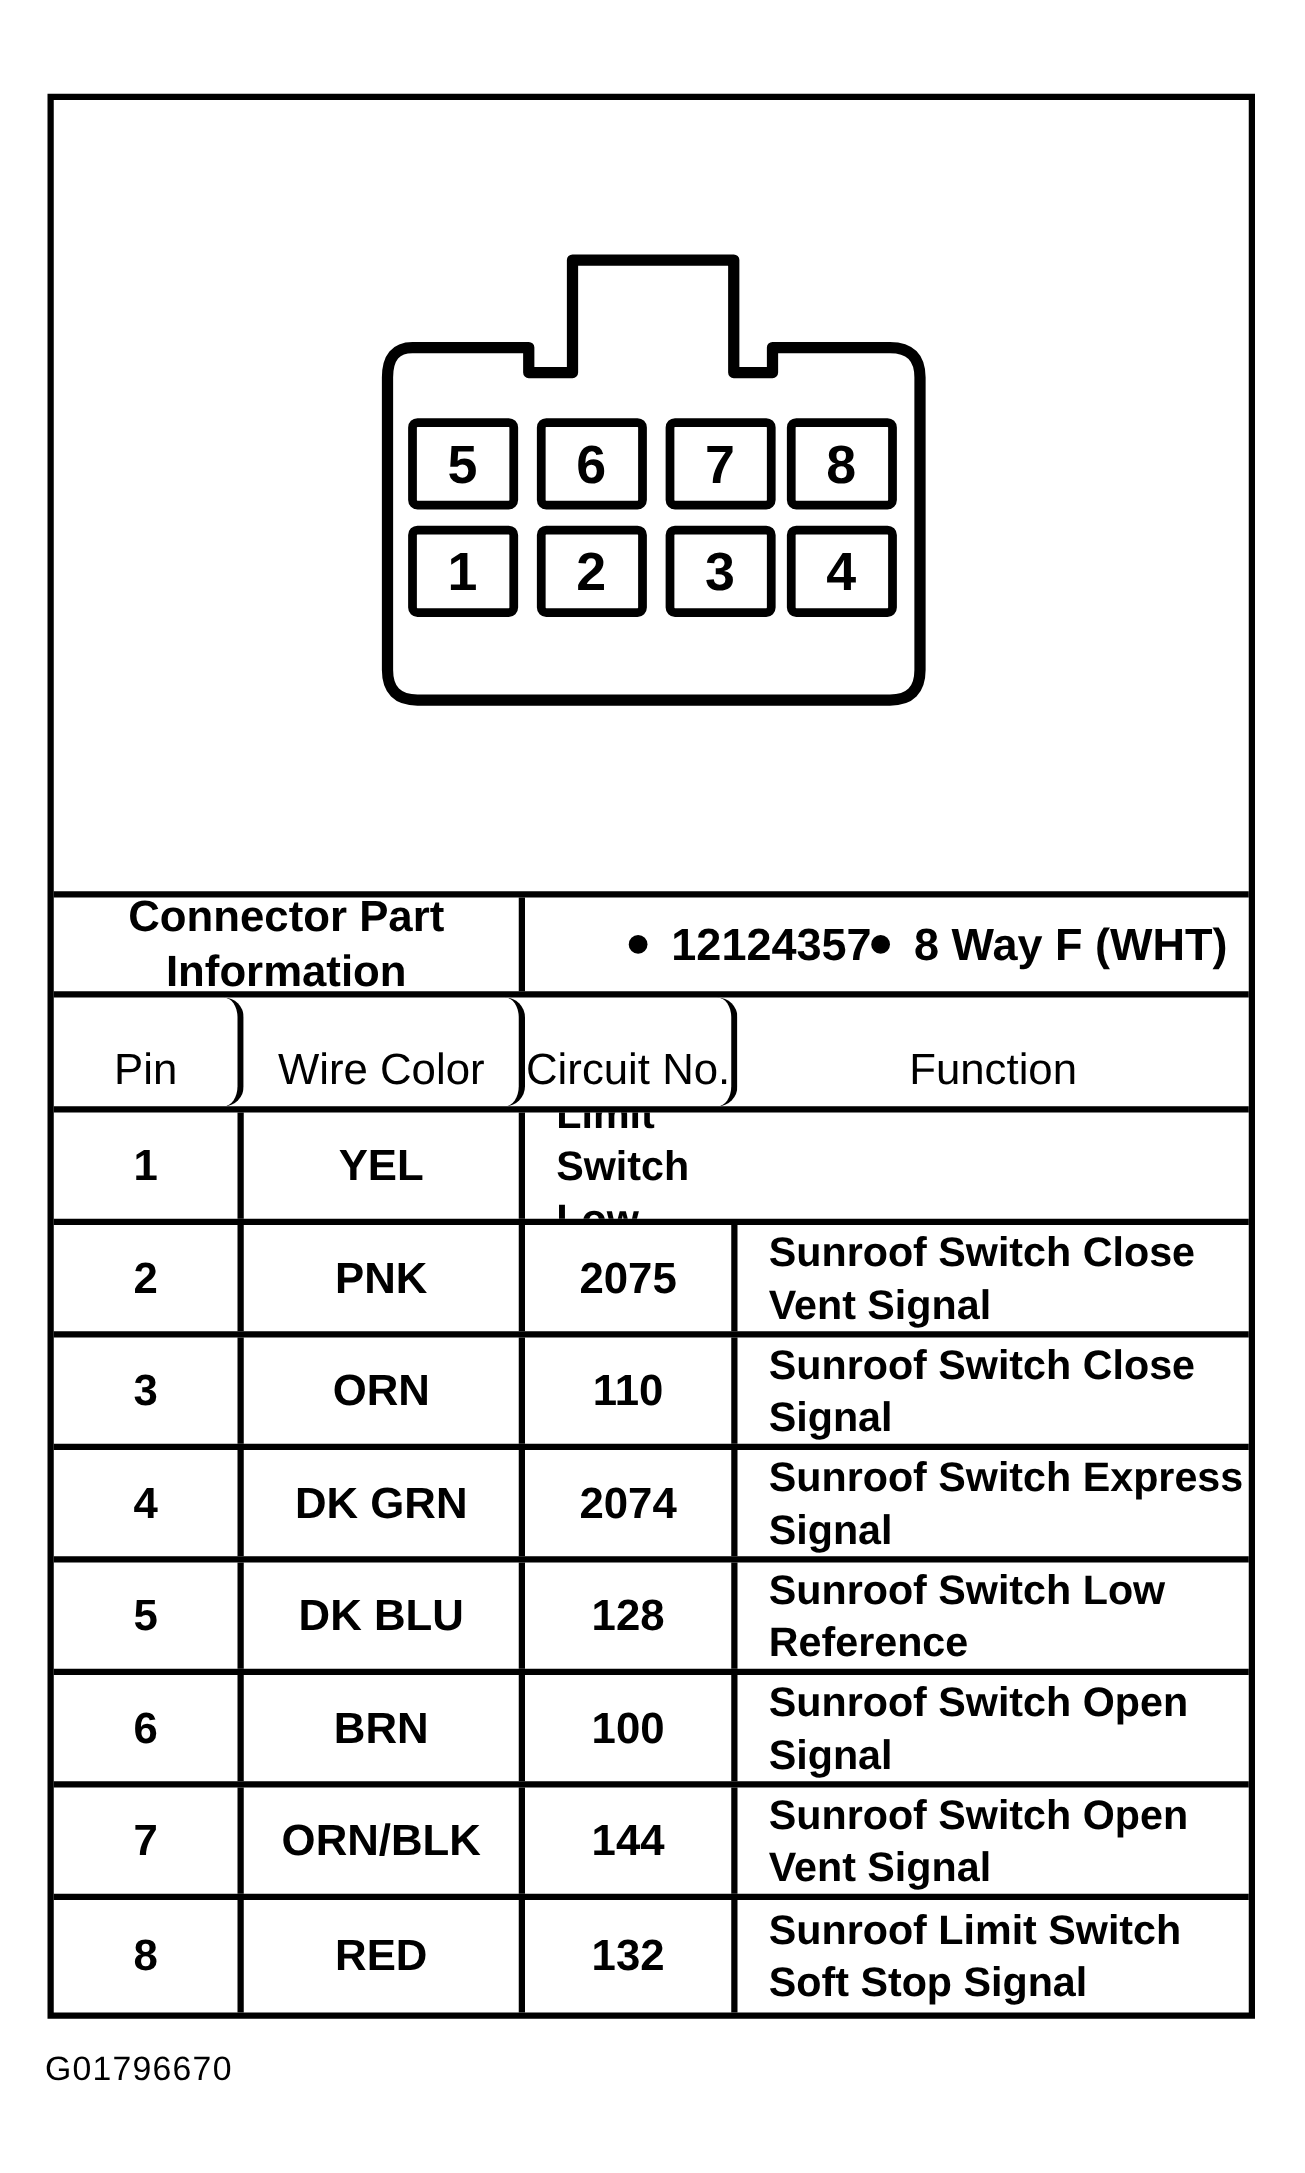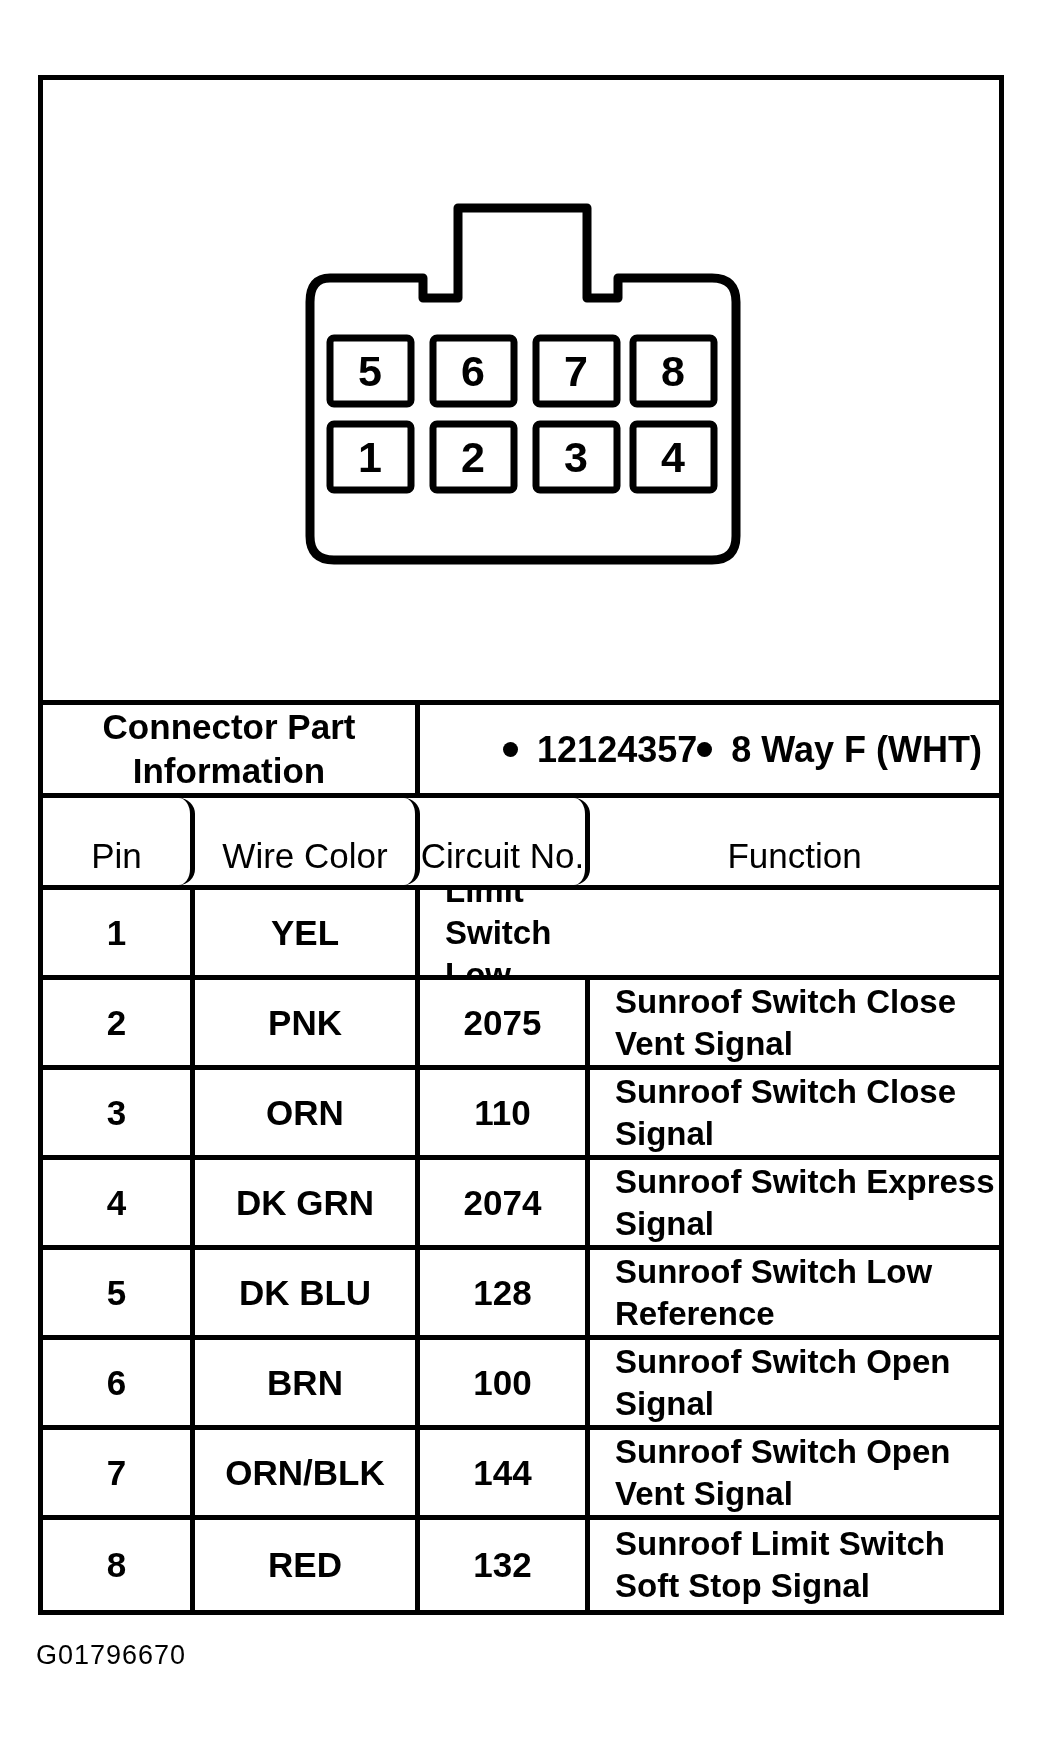--- a/index.html
+++ b/index.html
@@ -13,21 +13,21 @@
     border:5px solid #000; box-sizing:border-box;
     display:flex; flex-direction:column; background:#fff;
   }
   
   .diagram-area { flex:1 1 auto; position:relative; border-bottom:5px solid #000; box-sizing:border-box; }
   .diagram-area svg { position:absolute; left:0; top:0; width:956px; height:620px; }
   .pin-digit {
     font-family:"Liberation Sans", sans-serif; font-weight:bold; font-size:43px;
   }
   
-  .info-row  { display:grid; grid-template-columns:377px 1fr; height:93px; border-bottom:5px solid #000; box-sizing:border-box; }
+  .info-row  { display:grid; grid-template-columns:377px 1fr; height:80px; border-bottom:5px solid #000; box-sizing:border-box; }
   .header-row{ display:grid; grid-template-columns:152px 225px 170px 1fr; height:92px; border-bottom:5px solid #000; box-sizing:border-box; }
   .data-row  { display:grid; grid-template-columns:152px 225px 170px 1fr; height:90px; border-bottom:5px solid #000; box-sizing:border-box; }
   .data-row:last-child { border-bottom:none; }
   .cell { box-sizing:border-box; border-right:5px solid #000; overflow:hidden; }
   .cell.last { border-right:none; }
 
   .info-label {
     display:flex; align-items:center; justify-content:center; text-align:center;
     font-weight:bold; font-size:35px; line-height:44px; padding:0 34px;
   }

